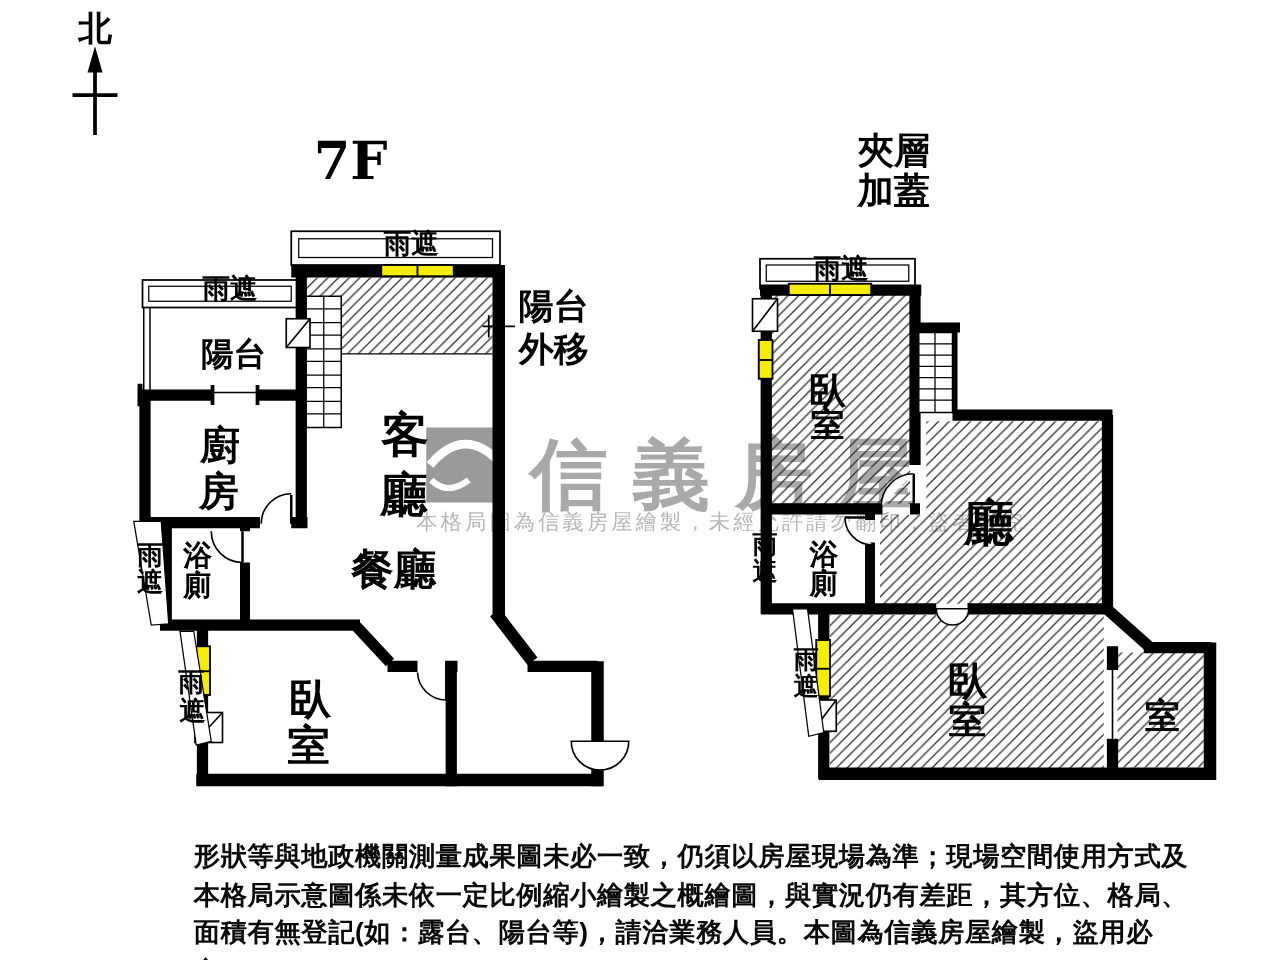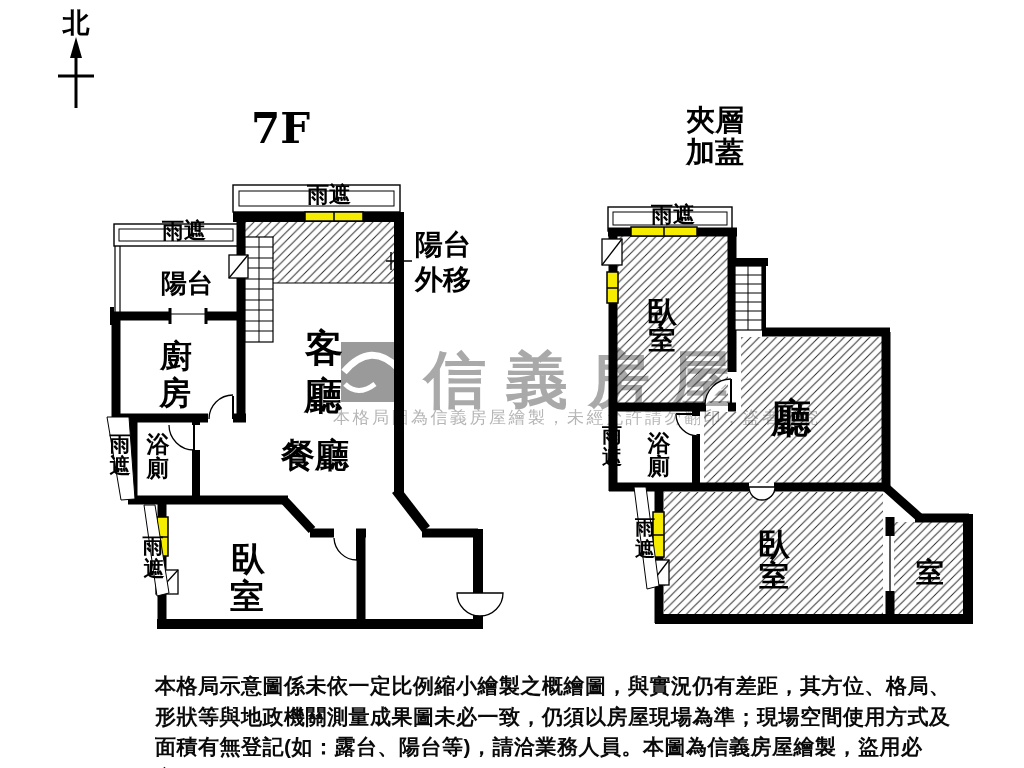--- a/index.html
+++ b/index.html
@@ -212,18 +212,18 @@
       <text x="612" y="464" font-size="20" text-anchor="middle">遮</text>
       <text x="645" y="534" font-size="20" text-anchor="middle">雨</text>
       <text x="645" y="556" font-size="20" text-anchor="middle">遮</text>
       <text x="774" y="555" font-size="32" text-anchor="middle">臥</text>
       <text x="774" y="586" font-size="30" text-anchor="middle">室</text>
       <text x="930" y="582" font-size="28" text-anchor="middle">室</text>
     </g>
   </svg>
 
   <div class="disclaimer">
+    <div>形狀等與地政機關測量成果圖未必一致，仍須以房屋現場為準；現場空間使用方式及</div>
     <div>本格局示意圖係未依一定比例縮小繪製之概繪圖，與實況仍有差距，其方位、格局、</div>
-    <div>形狀等與地政機關測量成果圖未必一致，仍須以房屋現場為準；現場空間使用方式及</div>
     <div>面積有無登記(如：露台、陽台等)，請洽業務人員。本圖為信義房屋繪製，盜用必究。</div>
   </div>
 
 </div>
 
 </body></html>

